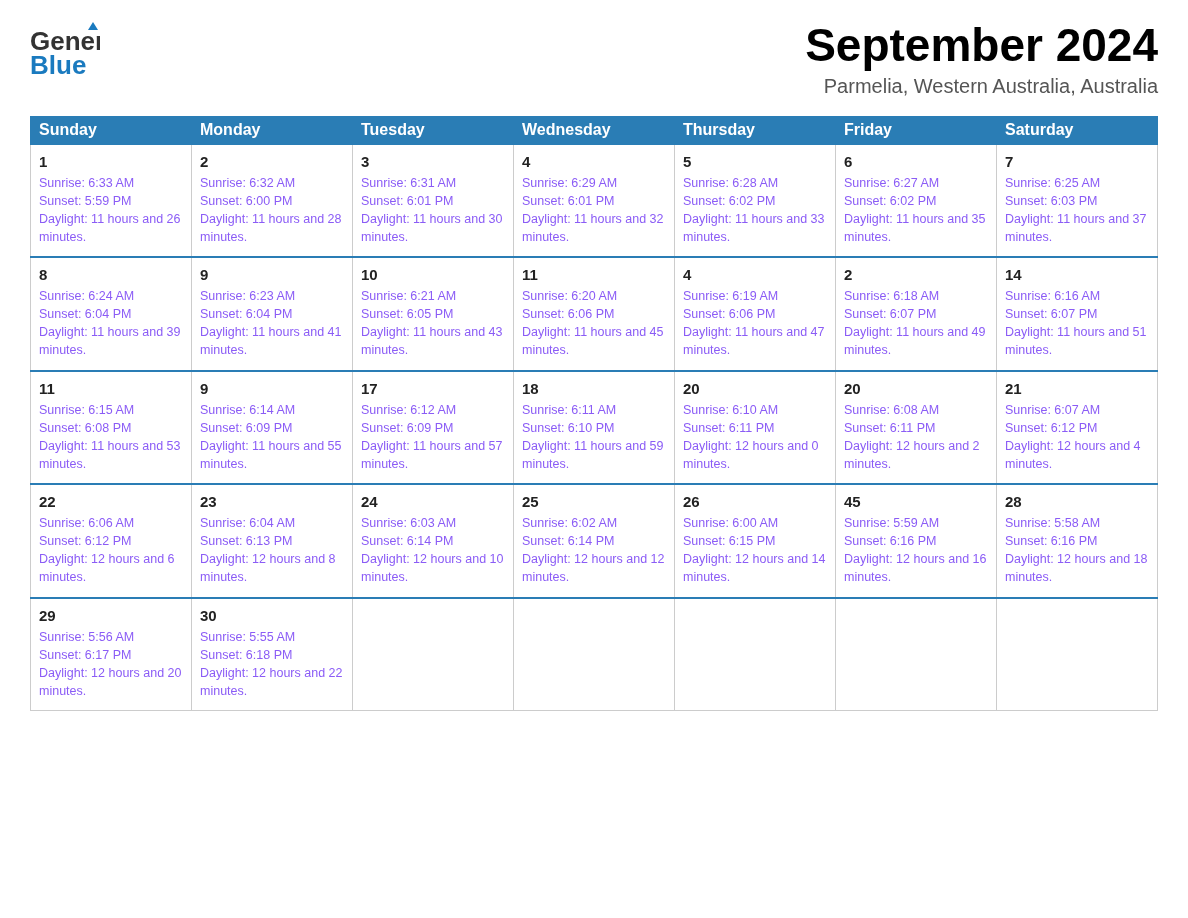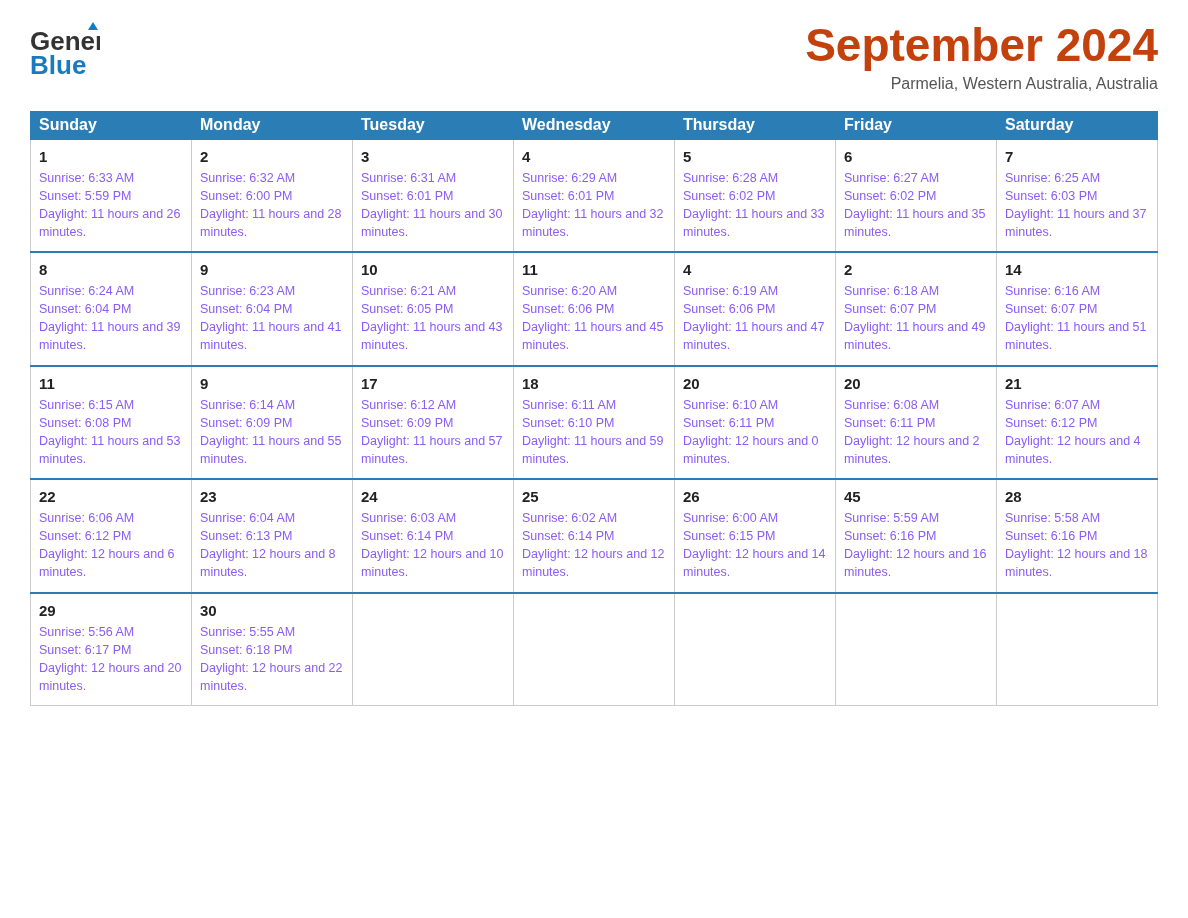--- a/index.html
+++ b/index.html
@@ -24,25 +24,25 @@
     .logo-svg {
       display: inline-block;
       vertical-align: middle;
     }
     .title-area {
       text-align: right;
     }
     .calendar-title {
       font-size: 46px;
       font-weight: bold;
-      color: #c2410c;
+      color: #000000;
       line-height: 1.1;
     }
     .calendar-subtitle {
-      font-size: 16px;
+      font-size: 20px;
       color: #555;
       margin-top: 4px;
     }
     table {
       width: 100%;
       border-collapse: collapse;
       table-layout: fixed;
     }
     th {
       background-color: #2a7db5;

